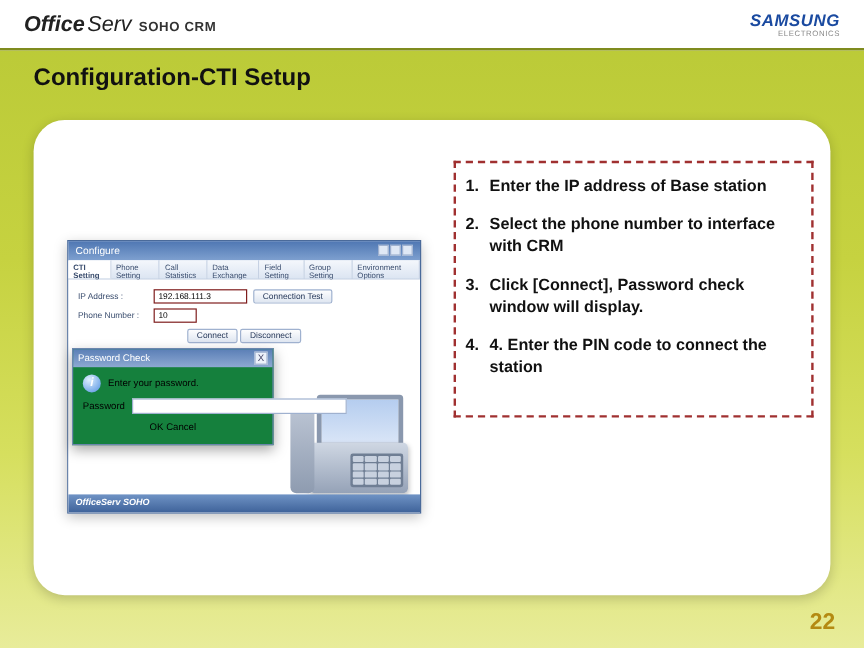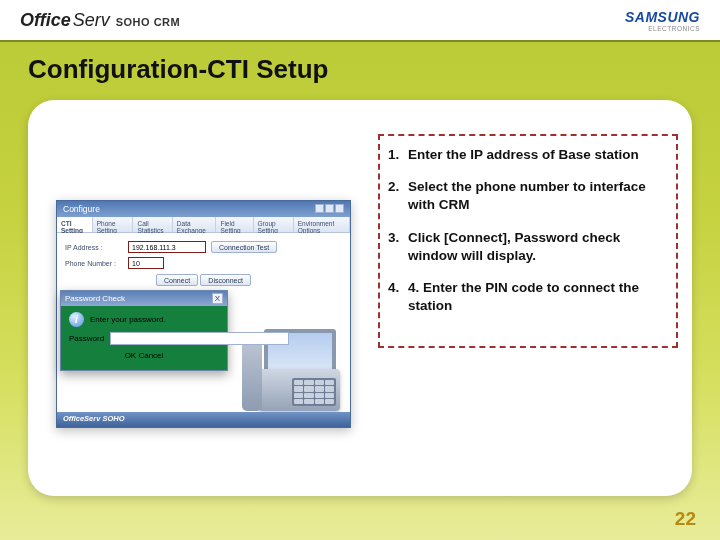--- a/index.html
+++ b/index.html
@@ -16,21 +16,21 @@
     padding: 14px 20px;
   }
   .brand { font-style: italic; font-size: 18px; color: #222; display: flex; align-items: baseline; gap: 2px; }
   .brand .b1 { font-weight: 900; font-style: italic; }
   .brand .b2 { font-weight: 400; font-style: italic; }
   .brand .b3 { font-size: 11px; font-weight: 700; letter-spacing: 0.5px; margin-left: 4px; font-style: normal; color:#333;}
   .samsung { text-align: right; }
   .samsung .logo { font-size: 14px; font-weight: 900; font-style: italic; color: #1a4aa0; letter-spacing: 0.5px; }
   .samsung .sub { font-size: 6.5px; color: #888; letter-spacing: 0.5px; }
   .title {
-    font-size: 26px; font-weight: 700; color: #111;
+    font-size: 20px; font-weight: 700; color: #111;
     padding: 12px 0 20px 28px;
   }
   .card {
     position: absolute; left: 28px; right: 28px; top: 100px; bottom: 44px;
     background: #fff; border-radius: 26px;
     box-shadow: 0 3px 10px rgba(0,0,0,0.18);
   }
   .instructions {
     position: absolute; top: 134px; left: 378px; width: 300px;
     border: 2px dashed #a03030; padding: 10px 8px 16px 8px;

